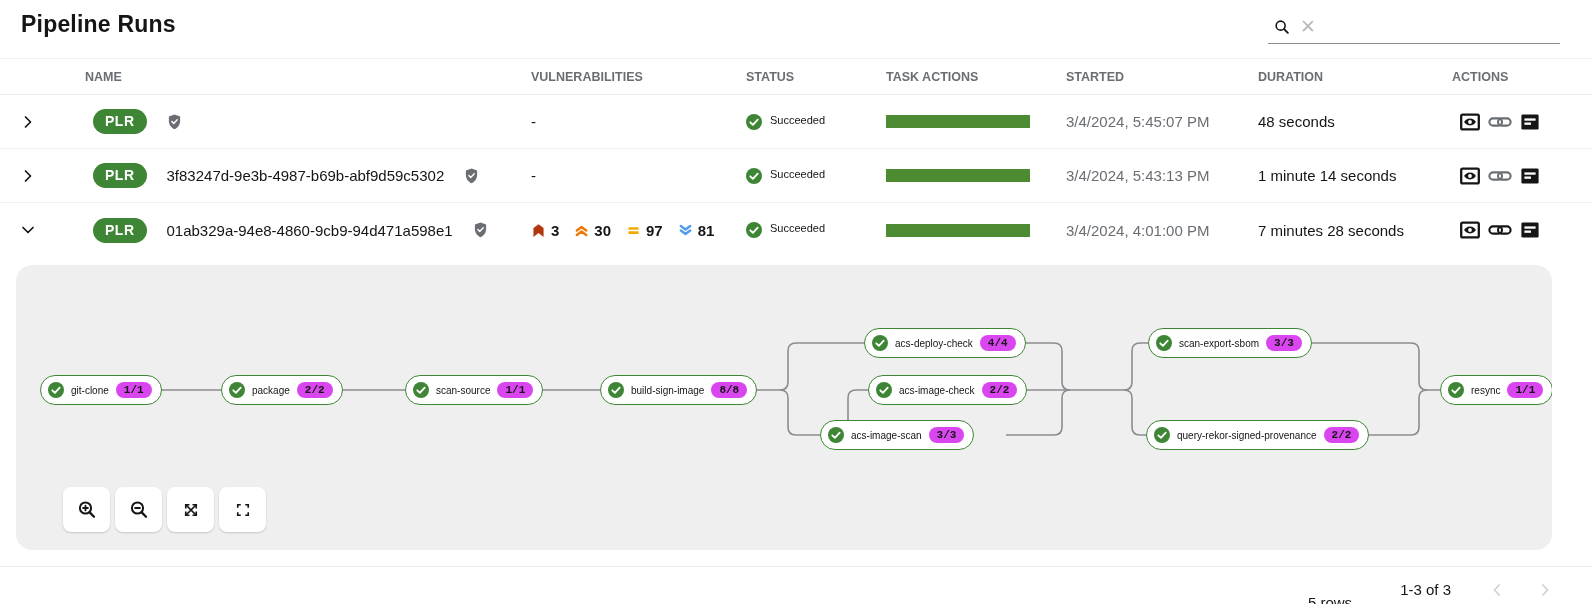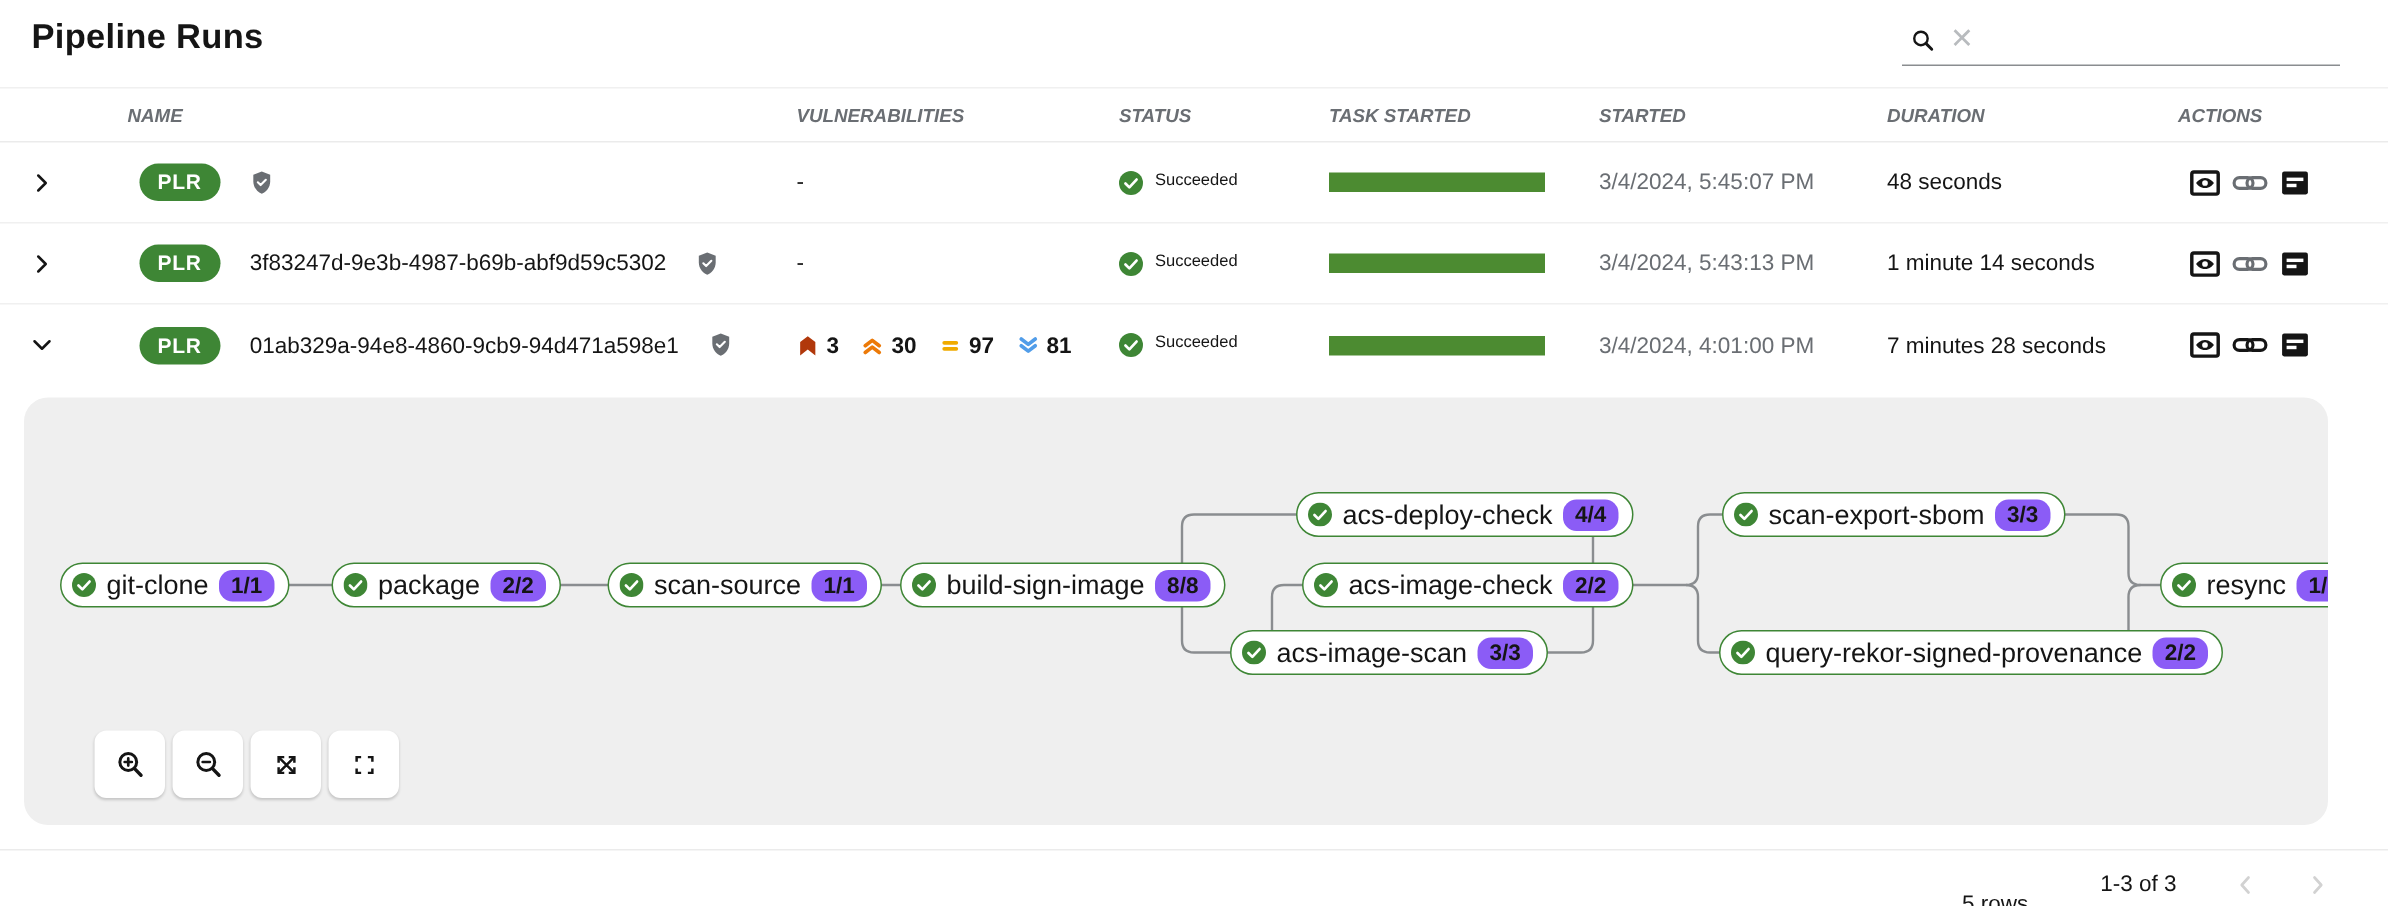--- a/index.html
+++ b/index.html
@@ -10,21 +10,21 @@
   .topbar { position: relative; height: 58px; }
   .page-title { position: absolute; left: 21px; top: 11px; font-size: 23px; font-weight: 700; letter-spacing: .2px; }
   .searchbox { position: absolute; right: 32px; top: 10px; width: 292px; height: 34px;
     border-bottom: 1px solid #8a8d90; display: flex; align-items: center; gap: 10px; padding: 0 6px; }
   .searchbox input { border: 0; outline: 0; flex: 1; font-size: 17px; font-family: inherit; color: #151515; background: transparent; }
   .searchbox input::placeholder { color: #8a8d90; }
   .search-clear { color: #b8bbbe; font-size: 19px; line-height: 1; cursor: pointer; padding-right: 2px; }
 
   
   .grid { display: grid; grid-template-columns: 85px 446px 215px 140px 180px 192px 194px 1fr; align-items: center; }
-  .thead { height: 37px; border-top: 1px solid #f0f0f0; border-bottom: 1px solid #ebebeb; font-style: italic; }
+  .thead { height: 37px; border-top: 1px solid #f0f0f0; border-bottom: 1px solid #ebebeb; }
   .thead .th { font-size: 12.5px; font-weight: 700; color: #6a6e73; }
   .trow { height: 54px; border-bottom: 1px solid #f0f0f0; }
   .cell-expand { padding-left: 20px; display: flex; align-items: center; }
   .cell-name { display: flex; align-items: center; gap: 20px; padding-left: 8px; }
   .plr-badge { background: #3e8635; color: #fff; font-weight: 700; font-size: 14px;
     padding: 4px 12px 5px; border-radius: 13px; letter-spacing: .5px; }
   .run-name { font-size: 15px; }
   .icon16 { width: 16px; height: 16px; display: inline-block; }
   .icon15 { width: 15px; height: 15px; display: inline-block; }
   .icon22 { width: 22px; height: 22px; display: inline-block; }
@@ -40,23 +40,23 @@
   .link-gray { color: #6a6e73; }
   .link-black { color: #151515; }
 
   
   .panel-row { height: 301px; }
   .graph-panel { position: relative; width: 1536px; height: 285px; margin: 8px 40px 8px 16px;
     background: #efefef; border-radius: 16px; overflow: hidden; }
   .edges { position: absolute; inset: 0; }
   .gnode { position: absolute; height: 30px; background: #fff; border: 1.5px solid #3e8635;
     border-radius: 15px; display: inline-flex; align-items: center; gap: 7px; padding: 0 9px 0 7px; cursor: pointer; }
-  .gnode .nlabel { font-size: 18px; color: #151515; white-space: nowrap; }
-  .gnode .ncount { background: #8b5cf6; border-radius: 9px; font-size: 15px; font-weight: 700;
-    padding: 2px 8px; color: #151515; white-space: nowrap; }
+  .gnode .nlabel { font-size: 10px; color: #151515; white-space: nowrap; }
+  .gnode .ncount { background: #d946ef; border-radius: 9px; font-size: 11px; font-weight: 700;
+    padding: 2px 8px; color: #151515; white-space: nowrap; font-family: Liberation Mono, monospace; }
   .graph-controls { position: absolute; left: 47px; top: 222px; display: flex; gap: 5px; }
   .gc-btn { width: 47px; height: 45px; background: #fff; border: 0; border-radius: 8px;
     box-shadow: 0 1px 2px rgba(0,0,0,.18); display: inline-flex; align-items: center; justify-content: center; cursor: pointer; }
 
   
   .footer { height: 46px; border-top: 1px solid #ebebeb; display: flex; align-items: center;
     justify-content: flex-end; padding-right: 39px; font-size: 15px; }
   .rows-select { display: inline-flex; align-items: flex-end; gap: 9px; cursor: pointer; margin-top: 26px; }
   .caret-down { width: 0; height: 0; border-left: 5px solid transparent; border-right: 5px solid transparent;
     border-top: 6px solid #6a6e73; display: inline-block; }
@@ -143,21 +143,21 @@
     </svg>
     <span class="search-clear">✕</span>
   </div>
 </div>
 
 <div class="grid thead">
   <div></div>
   <div class="th" style="padding-left:0">NAME</div>
   <div class="th">VULNERABILITIES</div>
   <div class="th">STATUS</div>
-  <div class="th">TASK STARTED</div>
+  <div class="th">TASK ACTIONS</div>
   <div class="th">STARTED</div>
   <div class="th">DURATION</div>
   <div class="th">ACTIONS</div>
 </div>
 
 <div class="grid trow">
   <div class="cell-expand">
     <svg class="icon16">
         <use href="#i-chevron-right"></use>
       </svg>

